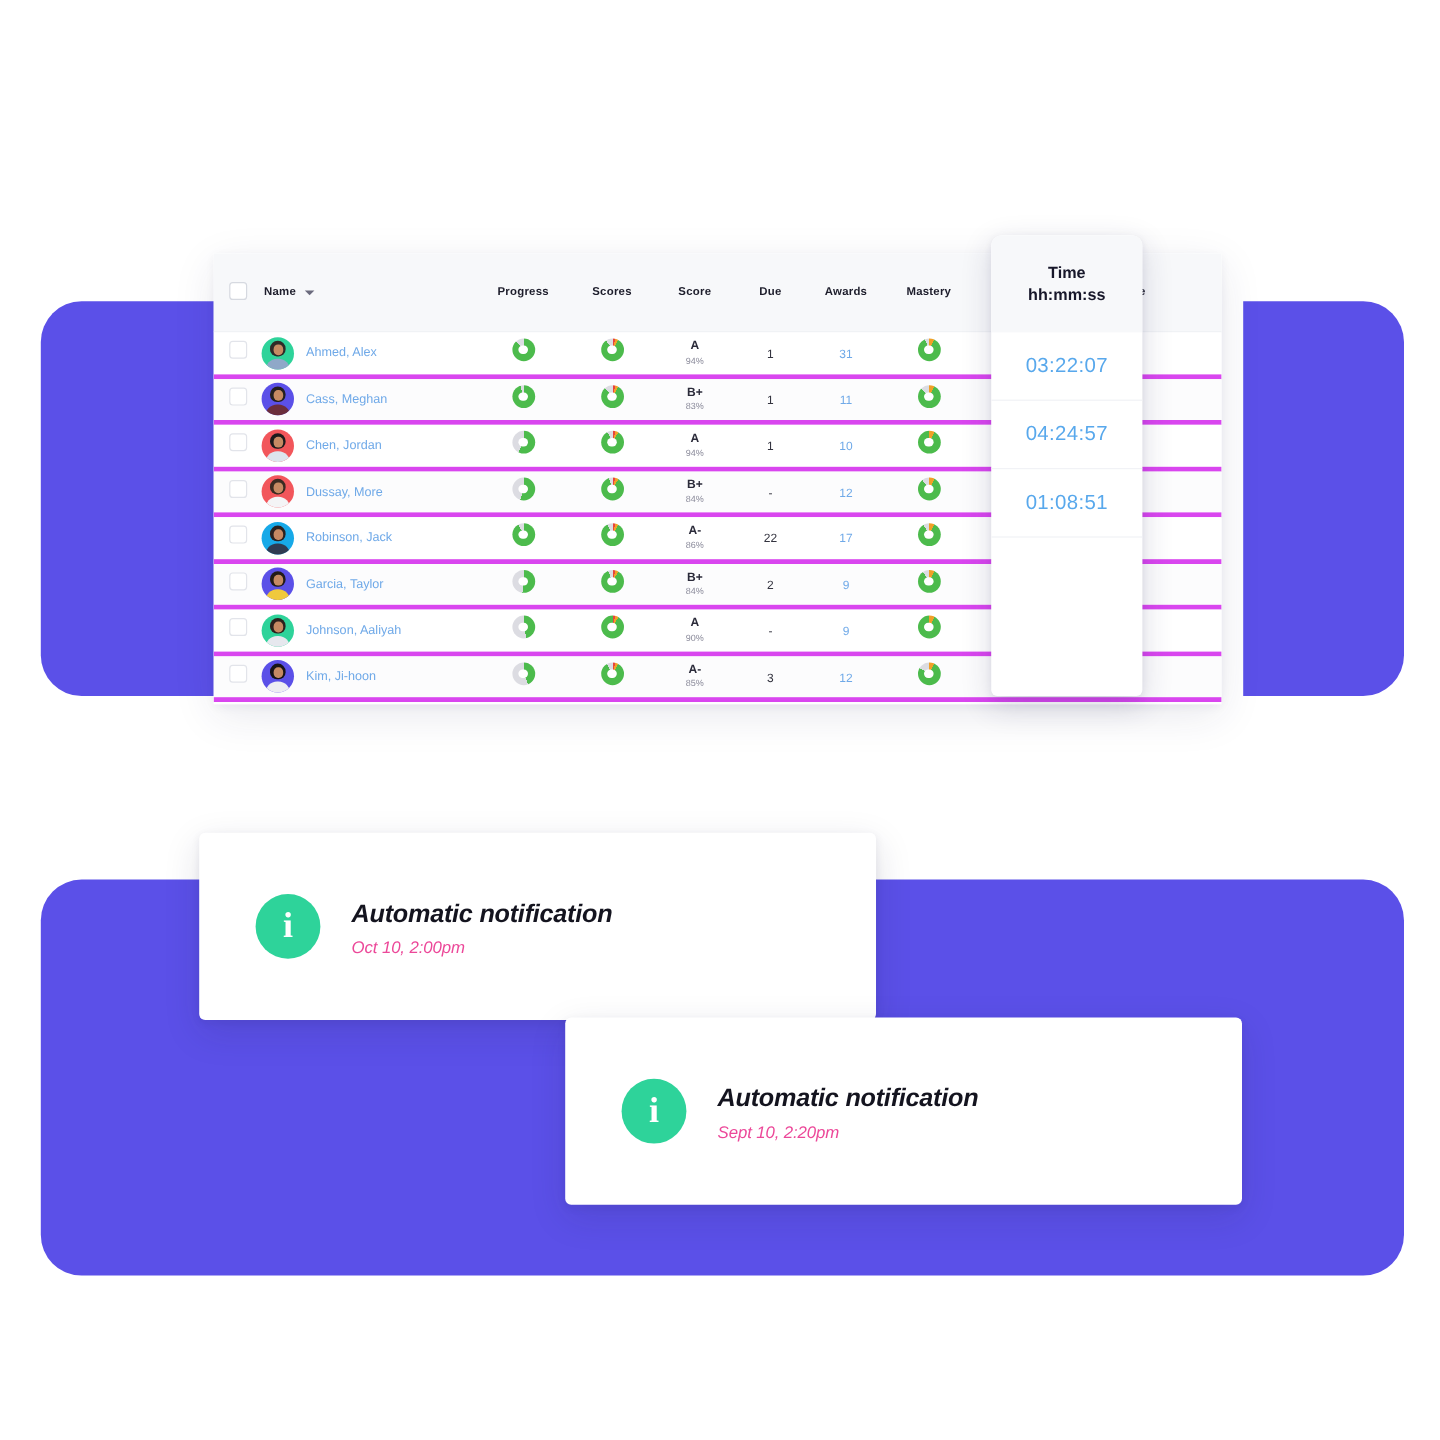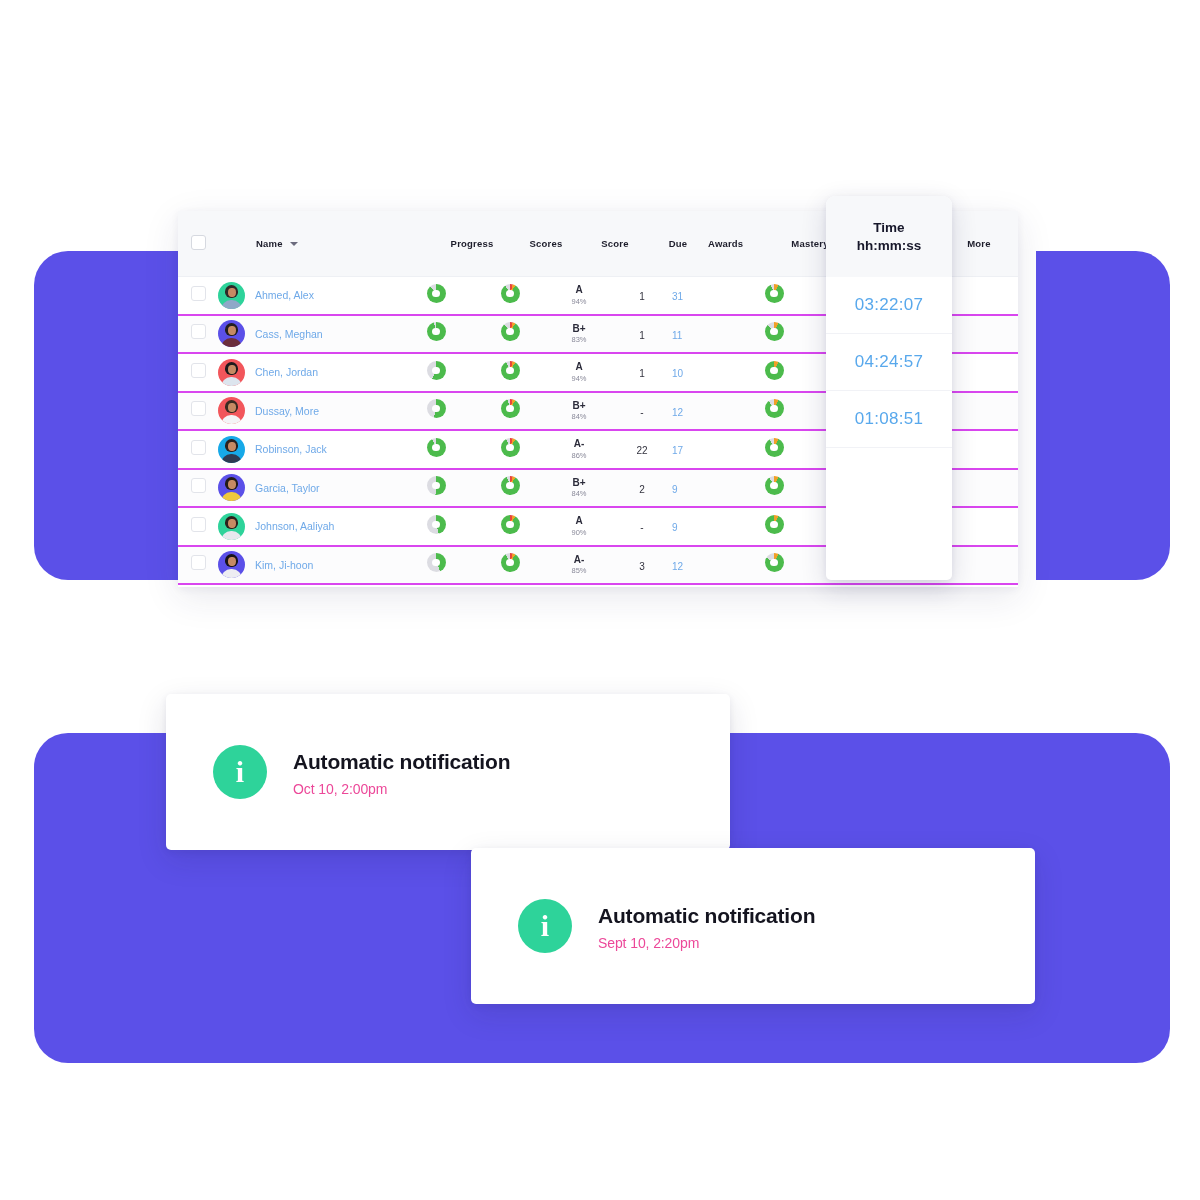--- a/index.html
+++ b/index.html
@@ -30,49 +30,49 @@
   }
   #table-head {
     height: 66px; background: #F7F8FA;
     display: flex; align-items: center;
     border-bottom: 1px solid #EEF0F4;
   }
   .th {
     font-size: 9.5px; font-weight: bold; color: #1d1d2b;
     letter-spacing: .2px; text-align: center;
   }
-  .th.left { text-align: left; margin-left: 36px; }
+  .th.left { text-align: left; }
 
   
   .c-check   { width: 40px;  flex: 0 0 40px;  text-align: center; }
   .c-name    { width: 180px; flex: 0 0 180px; }
   .c-prog    { width: 76px;  flex: 0 0 76px;  text-align: center; }
   .c-scores  { width: 72px;  flex: 0 0 72px;  text-align: center; }
   .c-score   { width: 66px;  flex: 0 0 66px;  text-align: center; }
   .c-due     { width: 60px;  flex: 0 0 60px;  text-align: center; }
-  .c-awards  { width: 66px;  flex: 0 0 66px;  text-align: left; }
+  .c-awards  { width: 66px;  flex: 0 0 66px;  text-align: center; }
   .c-mastery { width: 72px;  flex: 0 0 72px;  text-align: center; }
   .c-time    { width: 94px;  flex: 0 0 94px;  text-align: center; }
   .c-more    { width: 78px;  flex: 0 0 78px;  text-align: center; }
 
   .hdr-checkbox {
     width: 15px; height: 15px; border: 1.3px solid #D6D9E0;
     border-radius: 3px; background: #fff; display: inline-block;
   }
   .name-head { display: flex; align-items: center; gap: 7px; padding-left: 2px; }
   .caret {
     width: 0; height: 0; border-left: 4px solid transparent;
     border-right: 4px solid transparent; border-top: 4.5px solid #6b6b7d;
   }
   .th-time-2line { line-height: 1.35; }
 
   
   .row {
     height: 38.5px; display: flex; align-items: center;
-    border-bottom: 2px solid #d946ef; background: #fff;
+    border-bottom: 4px solid #d946ef; background: #fff;
   }
   .row:nth-child(even) { background: #FCFCFD; }
   .row-checkbox {
     width: 15px; height: 15px; border: 1.3px solid #E2E4EA;
     border-radius: 3px; background: #fff; display: inline-block;
   }
   .name-cell { display: flex; align-items: center; gap: 10px; }
   .avatar {
     width: 27px; height: 27px; border-radius: 50%;
     position: relative; overflow: hidden; flex: 0 0 27px;
@@ -129,21 +129,21 @@
   #notif-1 { left: 166px; top: 694px;  width: 564px; height: 156px; }
   #notif-2 { left: 471px; top: 848px;  width: 564px; height: 156px; }
   .notif-icon {
     width: 54px; height: 54px; border-radius: 50%; background: #2ED39A;
     display: flex; align-items: center; justify-content: center;
     color: #fff; font-size: 30px; font-weight: bold;
     font-family: "Liberation Serif", serif; flex: 0 0 54px;
   }
   #notif-1 .notif-icon { margin-left: 47px; }
   #notif-2 .notif-icon { margin-left: 47px; }
-  .notif-body { margin-left: 26px; }
+  .notif-body { margin-left: 26px; font-style: italic; }
   .notif-t1, .notif-t2 {
     font-size: 21px; font-weight: bold; color: #14141f;
     letter-spacing: -.2px; line-height: 1.42;
   }
   .notif-time { font-size: 14px; color: #ec4899; margin-top: 4px; letter-spacing: -.1px; }
 </style>
 </head>
 <body>
 
 <div id="stage">

